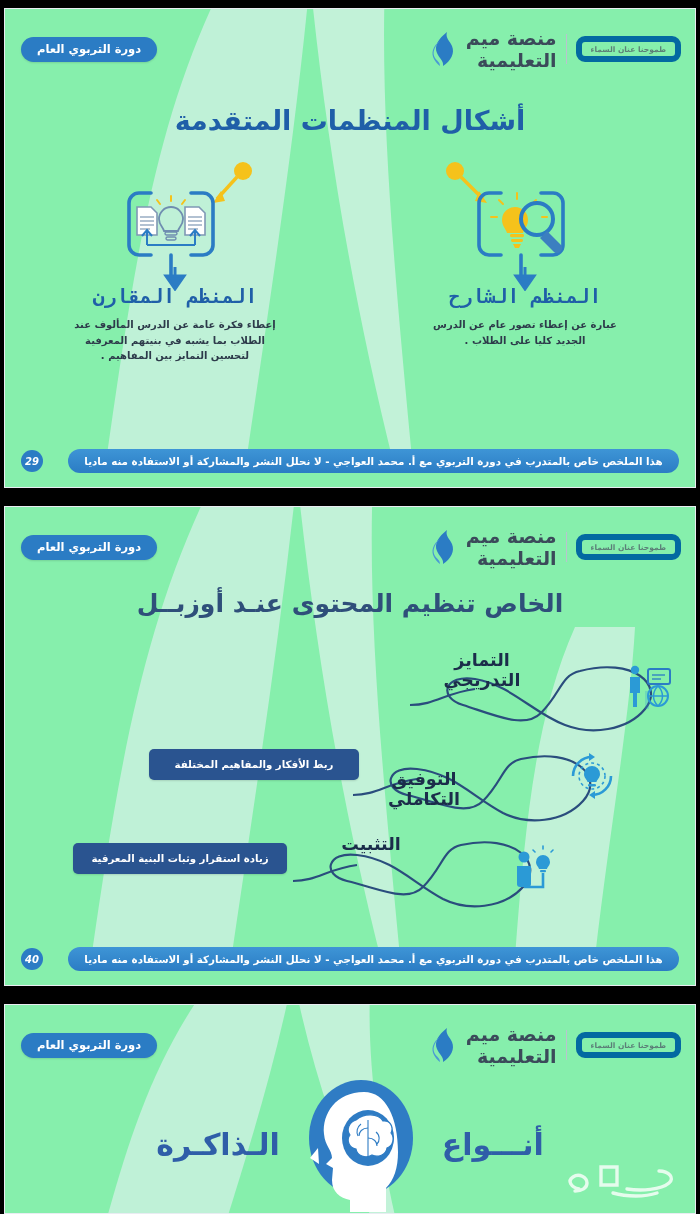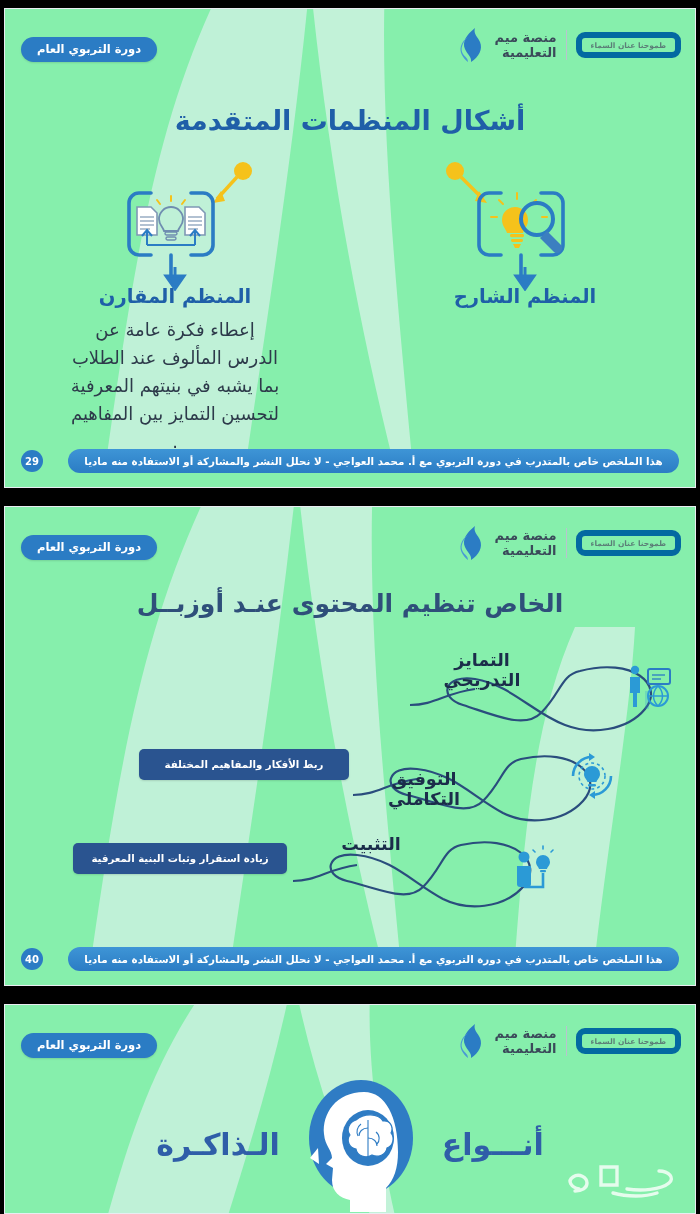--- a/index.html
+++ b/index.html
@@ -39,65 +39,65 @@
     letter-spacing:.2px;
     white-space:nowrap;
     box-shadow:0 1px 2px rgba(0,0,0,.12);
   }
   .brand{
     position:absolute;top:18px;right:14px;
     display:flex;align-items:center;gap:9px;direction:rtl;
   }
   .brand-mark{width:26px;height:36px;flex:0 0 auto;}
   .brand-text{
-    color:#3b4a5a;font-size:13px;font-weight:bold;line-height:1.18;
+    color:#3b4a5a;font-size:19px;font-weight:bold;line-height:1.18;
     text-align:right;white-space:nowrap;
   }
   .brand-div{width:1px;height:30px;background:#b9c3cf;}
   .brand-tag{
     border:6px solid #0369a1;border-radius:9px;
     color:#5c7f78;font-size:7.5px;font-weight:bold;
     padding:2.5px 9px;white-space:nowrap;
   }
 
   
   .s1-title{
     position:absolute;top:96px;left:0;right:0;text-align:center;
     color:#1f5fa8;font-size:27px;font-weight:bold;letter-spacing:.2px;
   }
   .col{position:absolute;top:150px;width:300px;text-align:center;}
   .col.right{right:20px;}
   .col.left{left:20px;}
   .icon-wrap{height:120px;position:relative;}
   .node-title{
-    color:#1f5fa8;font-size:19.5px;font-weight:bold;margin-top:6px;
+    color:#1f5fa8;font-size:19.5px;font-weight:bold;margin-top:6px;font-family:Liberation Mono, monospace;
   }
   .node-desc{
-    color:#2d3a4a;font-size:18px;font-weight:normal;line-height:1.55;
+    color:#2d3a4a;font-size:10px;font-weight:bold;line-height:1.55;
     margin:8px auto 0;max-width:215px;
   }
   .col.right .node-desc{max-width:185px;}
 
   
   .footer{
     position:absolute;left:16px;right:16px;bottom:14px;height:24px;
   }
   .foot-bar{
     position:absolute;left:30px;right:0;top:0;height:24px;
     background:linear-gradient(180deg,#3e95d6 0%,#2b7cc4 100%);
     border-radius:12px;
     color:#fff;font-size:10.3px;font-weight:bold;
     display:flex;align-items:center;justify-content:center;
     white-space:nowrap;overflow:hidden;margin-left:17px;
   }
   .foot-num{
     position:absolute;left:0;top:1px;width:22px;height:22px;
     background:#2b7cc4;color:#fff;border-radius:50%;
     font-size:10px;font-weight:bold;
-    display:flex;align-items:center;justify-content:center;
+    display:flex;align-items:center;justify-content:center;font-style:italic;
   }
 
   
   .s2-title{
     position:absolute;top:82px;left:0;right:0;text-align:center;
     color:#2f4f7a;font-size:25px;font-weight:bold;letter-spacing:.4px;
   }
   .s2-canvas{position:absolute;top:130px;left:0;right:0;height:300px;}
   .s2-canvas svg{position:absolute;top:0;left:0;}
   .cir-label{
@@ -188,20 +188,21 @@
           <g>
             <circle cx="162" cy="60" r="16" fill="none" stroke="#2b7cc4" stroke-width="4"></circle>
             <path d="M172 72 l14 14 a5 5 0 0 1 -7 7 l-14 -14 Z" fill="#3c7fc0"></path>
           </g>
         </svg>
         <svg width="26" height="26" viewBox="0 0 26 26" style="position:absolute;left:50%;margin-left:-13px;top:106px;">
           <path d="M13 2 v10 M13 24 L 4 11 h18 Z" stroke="#2b7cc4" stroke-width="3" fill="#2b7cc4"></path>
         </svg>
       </div>
       <div class="node-title">المنظم الشارح</div>
+      <div class="node-desc">عبارة عن إعطاء تصور عام عن الدرس الجديد كليا على الطلاب .</div>
     </div>
 
     <div class="col left">
       <div class="icon-wrap">
         <svg width="300" height="120" viewBox="0 0 300 120">
           <circle cx="218" cy="12" r="9" fill="#f5c21b"></circle>
           <path d="M212 18 L 192 40" stroke="#f5c21b" stroke-width="3.4" fill="none"></path>
           <path d="M196 32 L 188 44 L 200 42 Z" fill="#f5c21b"></path>
           <g stroke="#2b7cc4" stroke-width="3.6" fill="none" stroke-linecap="round">
             <path d="M126 34 h-12 a10 10 0 0 0 -10 10 v42 a10 10 0 0 0 10 10 h12"></path>
@@ -321,21 +322,21 @@
       <div class="cir-label" style="top:14px;right:148px;width:130px;">
         <span>التمايز التدريجي</span>
       </div>
       <div class="cir-label" style="top:102px;right:206px;width:130px;margin-top:31px;">
         <span>التوفيق التكاملي</span>
       </div>
       <div class="cir-label" style="top:198px;right:264px;width:120px;">
         <span>التثبيت</span>
       </div>
 
-      <div class="tagbox" style="top:112px;right:346px;width:186px;">ربط الأفكار والمفاهيم المختلفة</div>
+      <div class="tagbox" style="top:112px;right:336px;width:186px;">ربط الأفكار والمفاهيم المختلفة</div>
       <div class="tagbox" style="top:206px;right:408px;width:190px;">زيادة استقرار وثبات البنية المعرفية</div>
 
       <svg style="position:absolute;top:24px;right:18px;" width="54" height="54" viewBox="0 0 54 54">
         <rect x="25" y="8" width="22" height="15" rx="2" fill="none" stroke="#2b7cc4" stroke-width="2"></rect>
         <g stroke="#2b7cc4" stroke-width="1.3">
             <path d="M29 14 h13"></path>
             <path d="M29 18 h9"></path>
           </g>
         <circle cx="12" cy="9" r="4.2" fill="#2b9ad6"></circle>
         <path d="M7 16 h10 v16 h-3 v14 h-4 v-14 h-3 Z" fill="#2b9ad6"></path>

